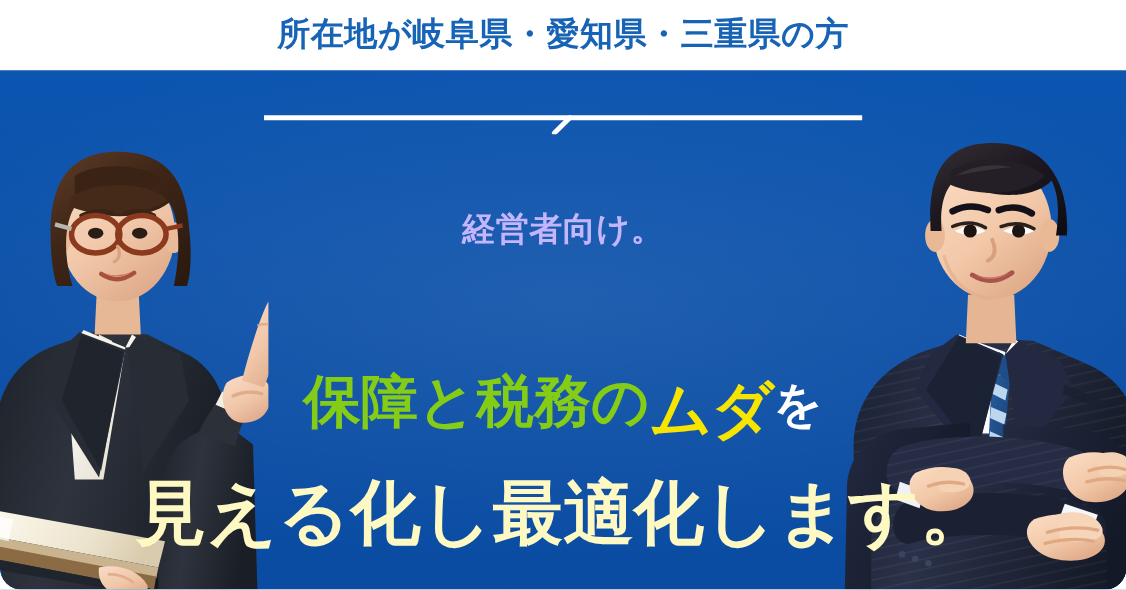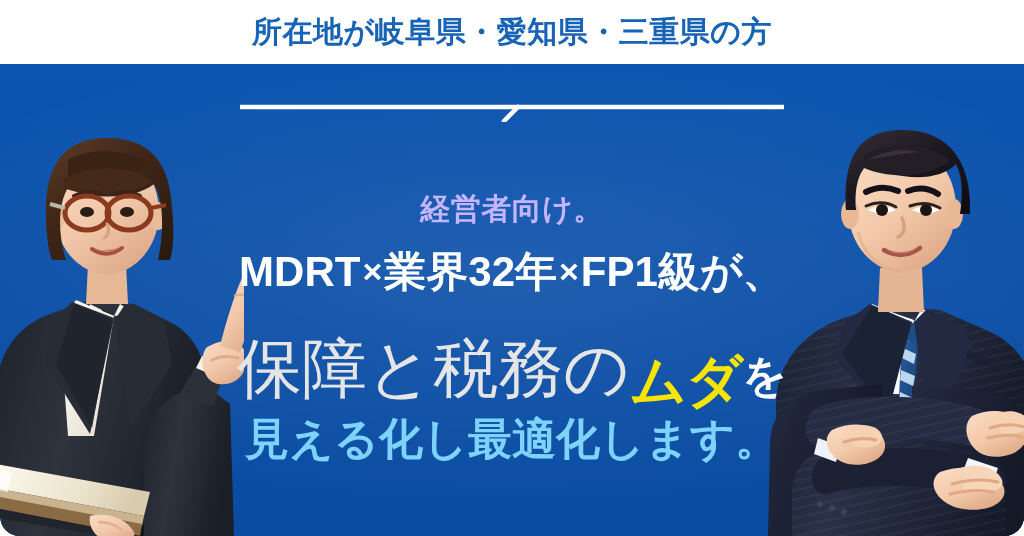--- a/index.html
+++ b/index.html
@@ -117,40 +117,40 @@
   #credential .mult { font-size: 34px; padding: 0 2px; position: relative; top: -3px; }
 
   #claim-a {
     position: absolute;
     top: 272px; left: 0; width: 1024px;
     line-height: 1;
     white-space: nowrap;
     pointer-events: auto;
   }
   #claim-a .white {
-    font-size: 65px; font-weight: 400; color: #e5e5e5;
+    font-size: 52px; font-weight: 700; color: #84cc16;
     vertical-align: baseline;
   }
   #claim-a .muda {
     font-size: 56px; font-weight: 700; color: #f7e500;
     letter-spacing: -1px;
     vertical-align: baseline;
     position: relative; top: 9px;
   }
   #claim-a .tail {
     font-size: 44px; font-weight: 700; color: #ffffff;
     vertical-align: baseline;
   }
 
   #claim-b {
     position: absolute;
-    top: 353px; left: 0; width: 1024px;
-    font-size: 44px;
+    top: 370px; left: 0; width: 1024px;
+    font-size: 64px;
     font-weight: 700;
-    color: #7dd3fc;
+    color: #fef9c3;
     letter-spacing: 0px;
     line-height: 1;
     white-space: nowrap;
     pointer-events: auto;
   }
 </style>
 </head>
 <body>
 
 <div id="banner">
@@ -386,21 +386,20 @@
       <div id="headline-row">
         <svg id="headline-rule" viewBox="0 0 544 20" aria-hidden="true">
           <path d="M0 5 H278" stroke="#ffffff" stroke-width="4.5" fill="none"></path>
           <path d="M278 5 L264 19" stroke="#ffffff" stroke-width="4.5" fill="none" stroke-linecap="round"></path>
           <path d="M278 5 H544" stroke="#ffffff" stroke-width="4.5" fill="none"></path>
         </svg>
       </div>
 
       <div id="sub-lead">経営者向け。</div>
 
-      <div id="credential"><span>MDRT</span><span class="mult">×</span><span>業界32年</span><span class="mult">×</span><span>FP1級が、</span></div>
 
       <div id="claim-a"><span class="white">保障と税務の</span><span class="muda" style="color: rgb(247, 229, 0);">ムダ</span><span class="tail">を</span></div>
 
       <div id="claim-b">見える化し最適化します。</div>
 
     </div>
   </div>
 </div>
 
 </body></html>

